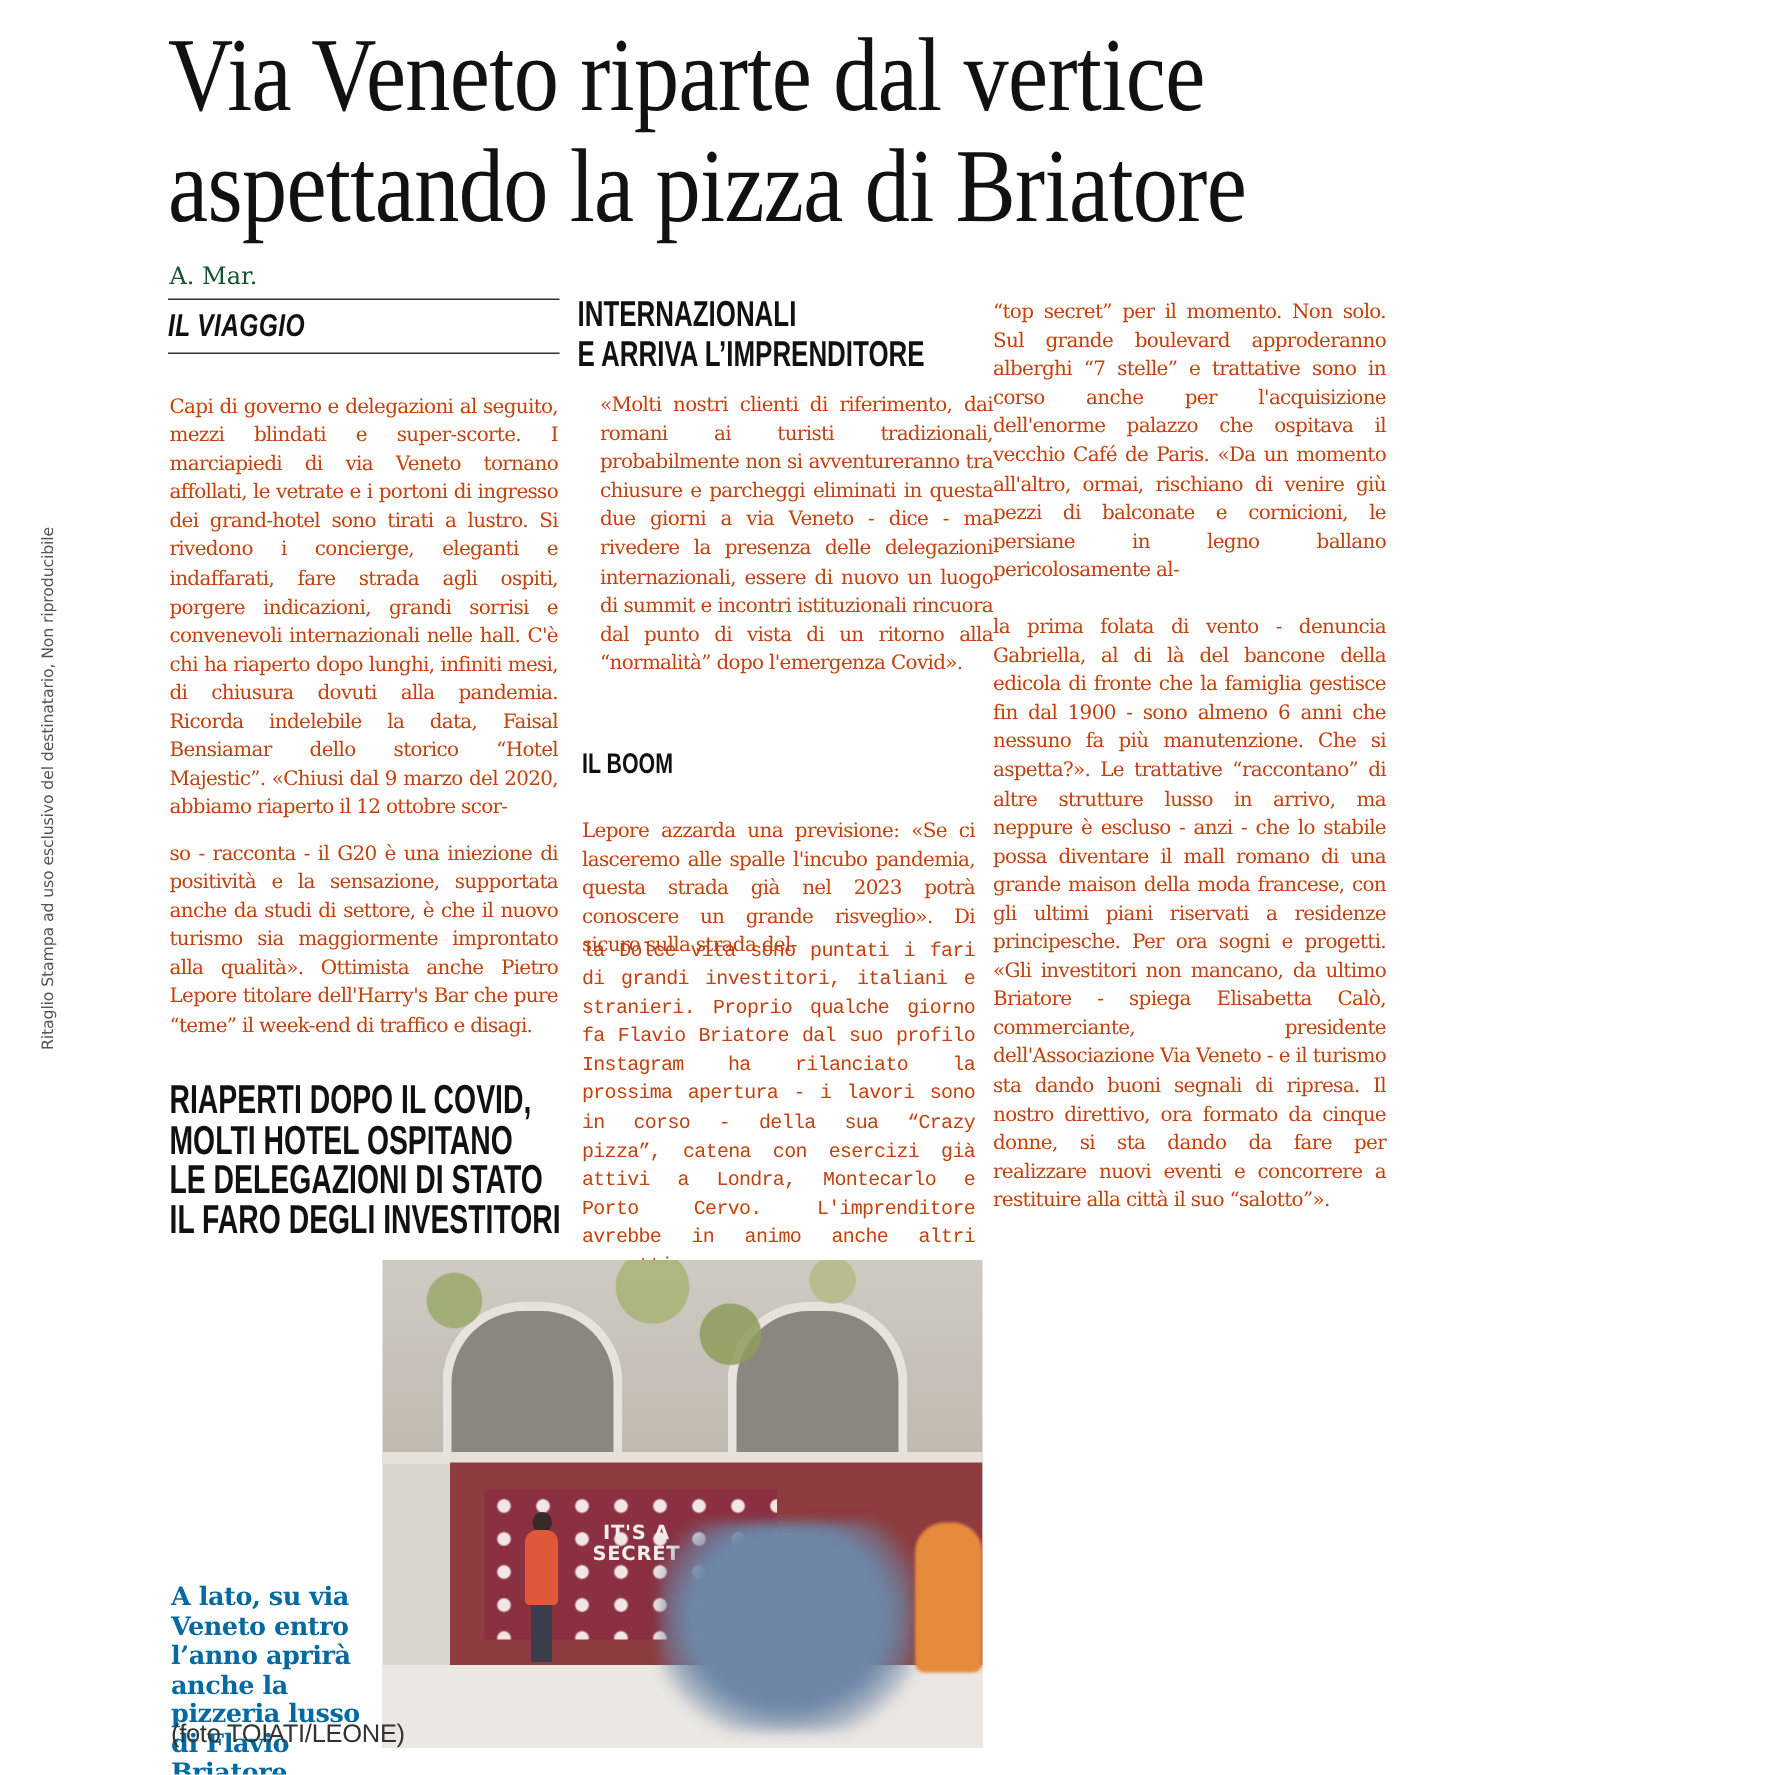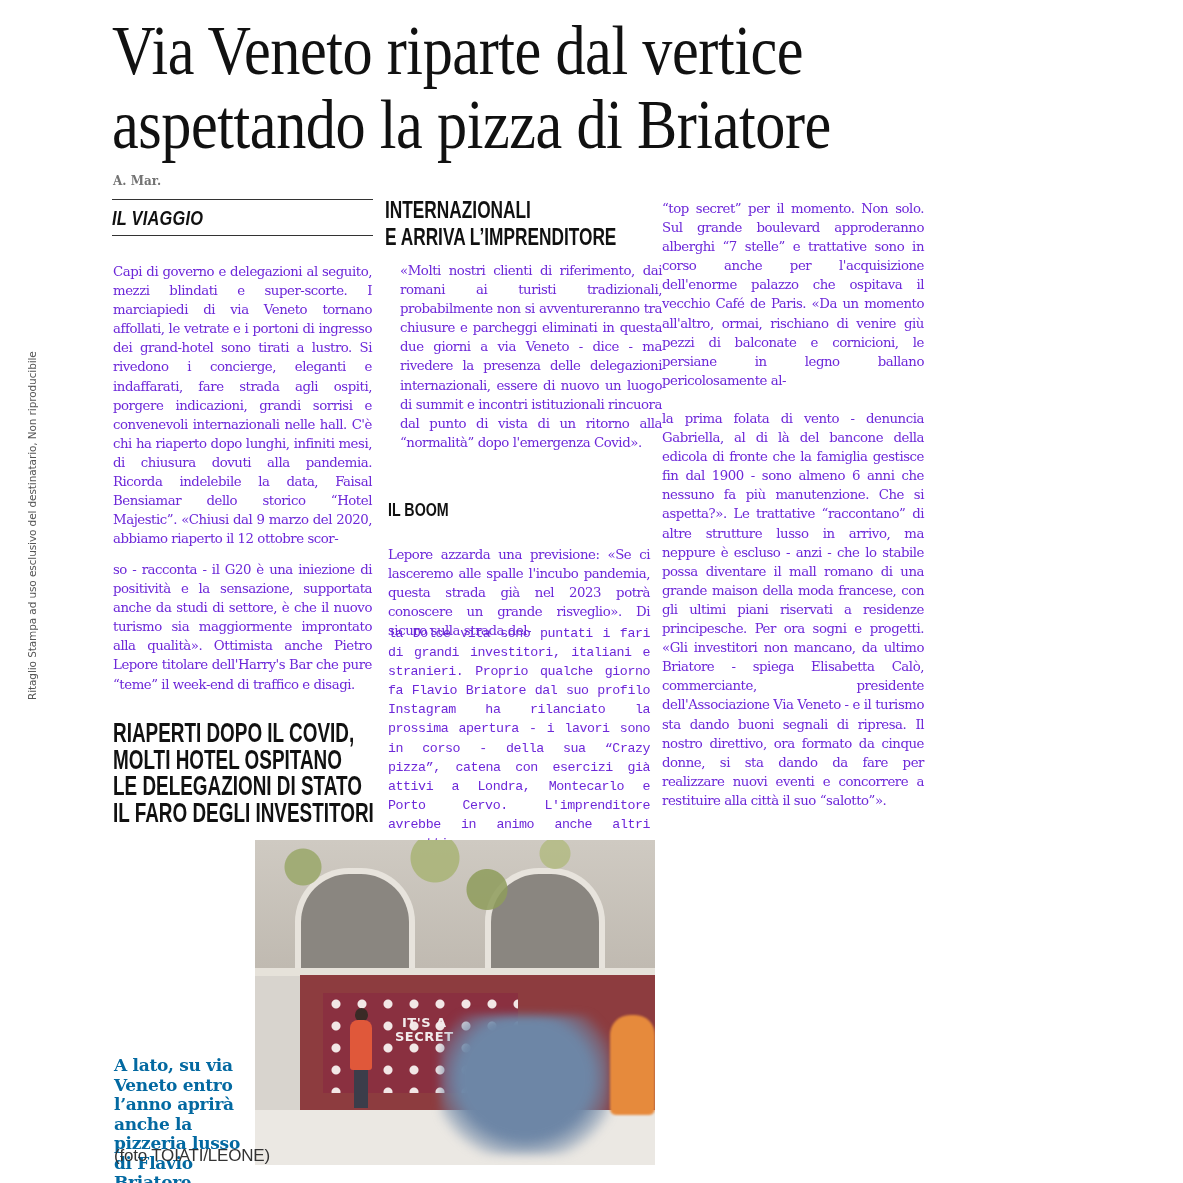--- a/index.html
+++ b/index.html
@@ -15,36 +15,36 @@
     }
     .headline {
       position: absolute; left: 112px; top: 14px; width: 960px;
       font-family: "Liberation Serif", serif; font-size: 70px; line-height: 74px;
       transform: scaleX(0.86); transform-origin: 0 0; letter-spacing: -0.5px;
       color: #111; white-space: nowrap; margin: 0; font-weight: normal;
     }
     .headline span { display: block; }
     .byline {
       position: absolute; left: 113px; top: 174px;
-      font-family: "DejaVu Serif", serif; font-size: 12px; font-weight: bold; color: #737373;
+      font-family: "DejaVu Serif", serif; font-size: 16px; font-weight: normal; color: #14532d;
     }
     .section-label {
       position: absolute; left: 112px; top: 199px; width: 261px;
       border-top: 1.5px solid #333; border-bottom: 1.5px solid #333;
       padding: 6px 0 5px 0;
       font-style: italic;
     }
     .section-label span {
       display: inline-block; font-family: "Liberation Sans", sans-serif; font-weight: bold;
       font-size: 21px; transform: scaleX(0.78); transform-origin: 0 0; letter-spacing: 0.3px; color: #111;
     }
     .col {
       position: absolute;
       font-family: "DejaVu Serif", serif; font-size: 13.3px; line-height: 19.1px;
-      text-align: justify; color: #6d28d9; letter-spacing: -0.45px;
+      text-align: justify; color: #c2410c; letter-spacing: -0.45px;
       hyphens: manual;
     }
     .col p { margin: 0; }
     .col1 { left: 113px; top: 262px; width: 259px; }
     .col1b { left: 113px; top: 560px; width: 259px; }
     .col2a { left: 400px; top: 261px; width: 262px; }
     .col2b { left: 388px; top: 545px; width: 262px; }
     .col2c { left: 388px; top: 624px; width: 262px; font-family: Liberation Mono, monospace; }
     .col3a { left: 662px; top: 199px; width: 262px; }
     .col3b { left: 662px; top: 409px; width: 262px; }

